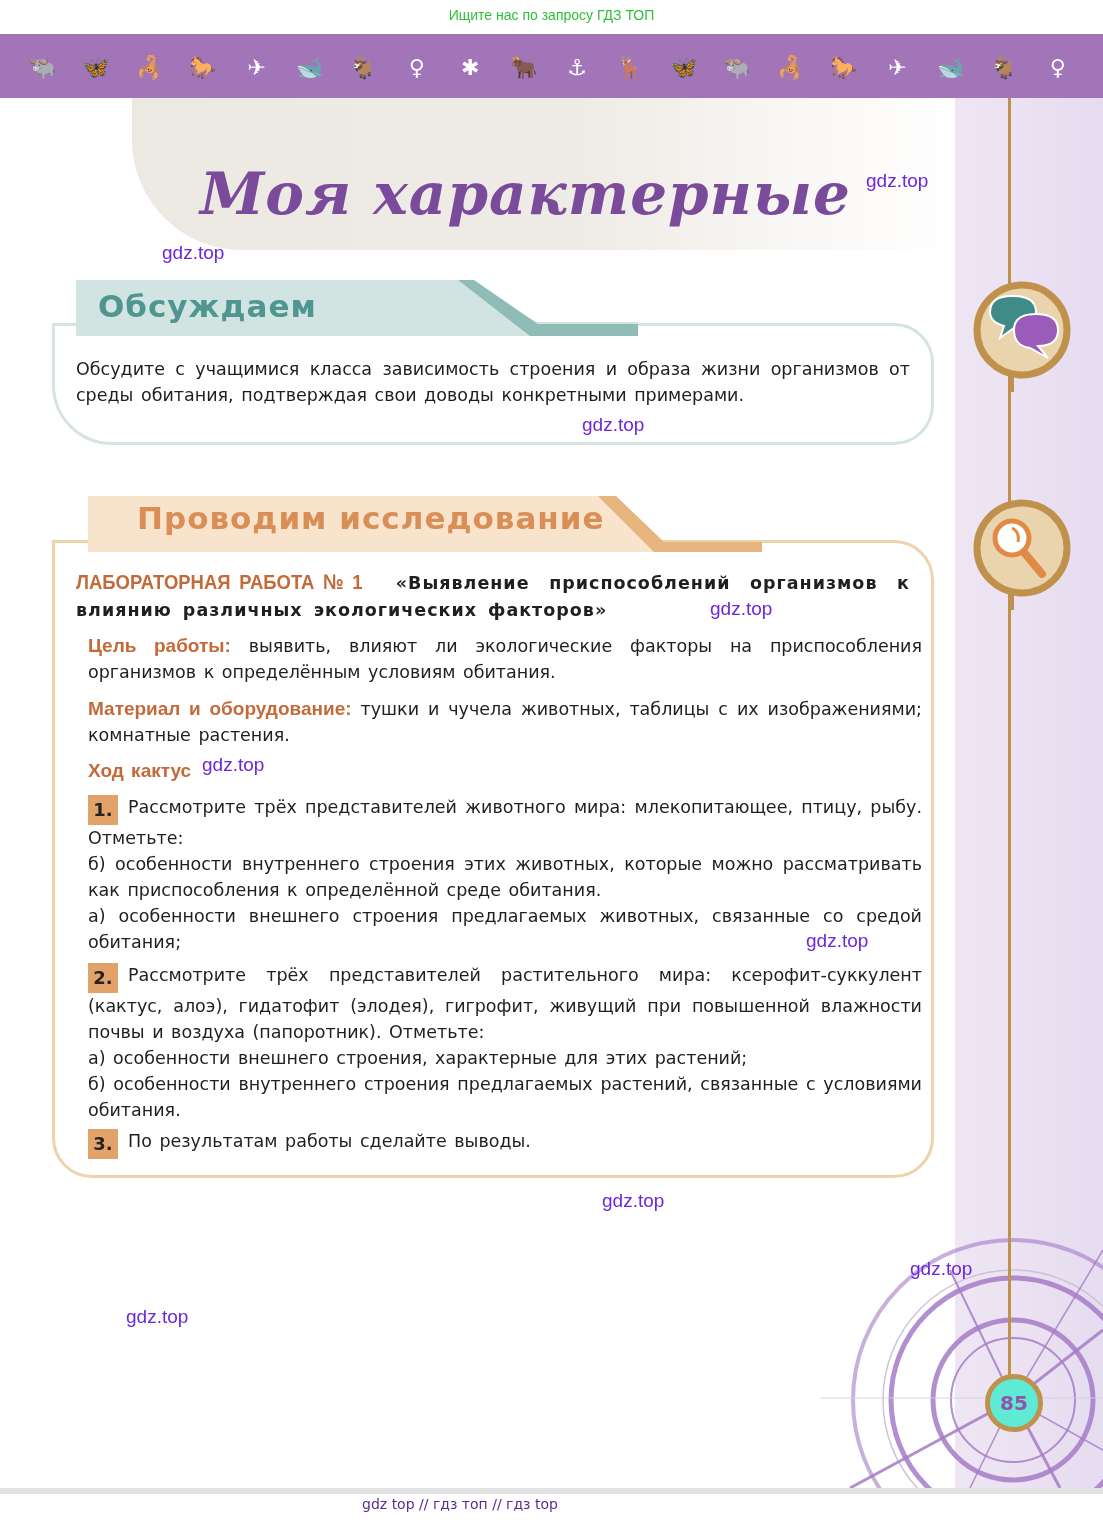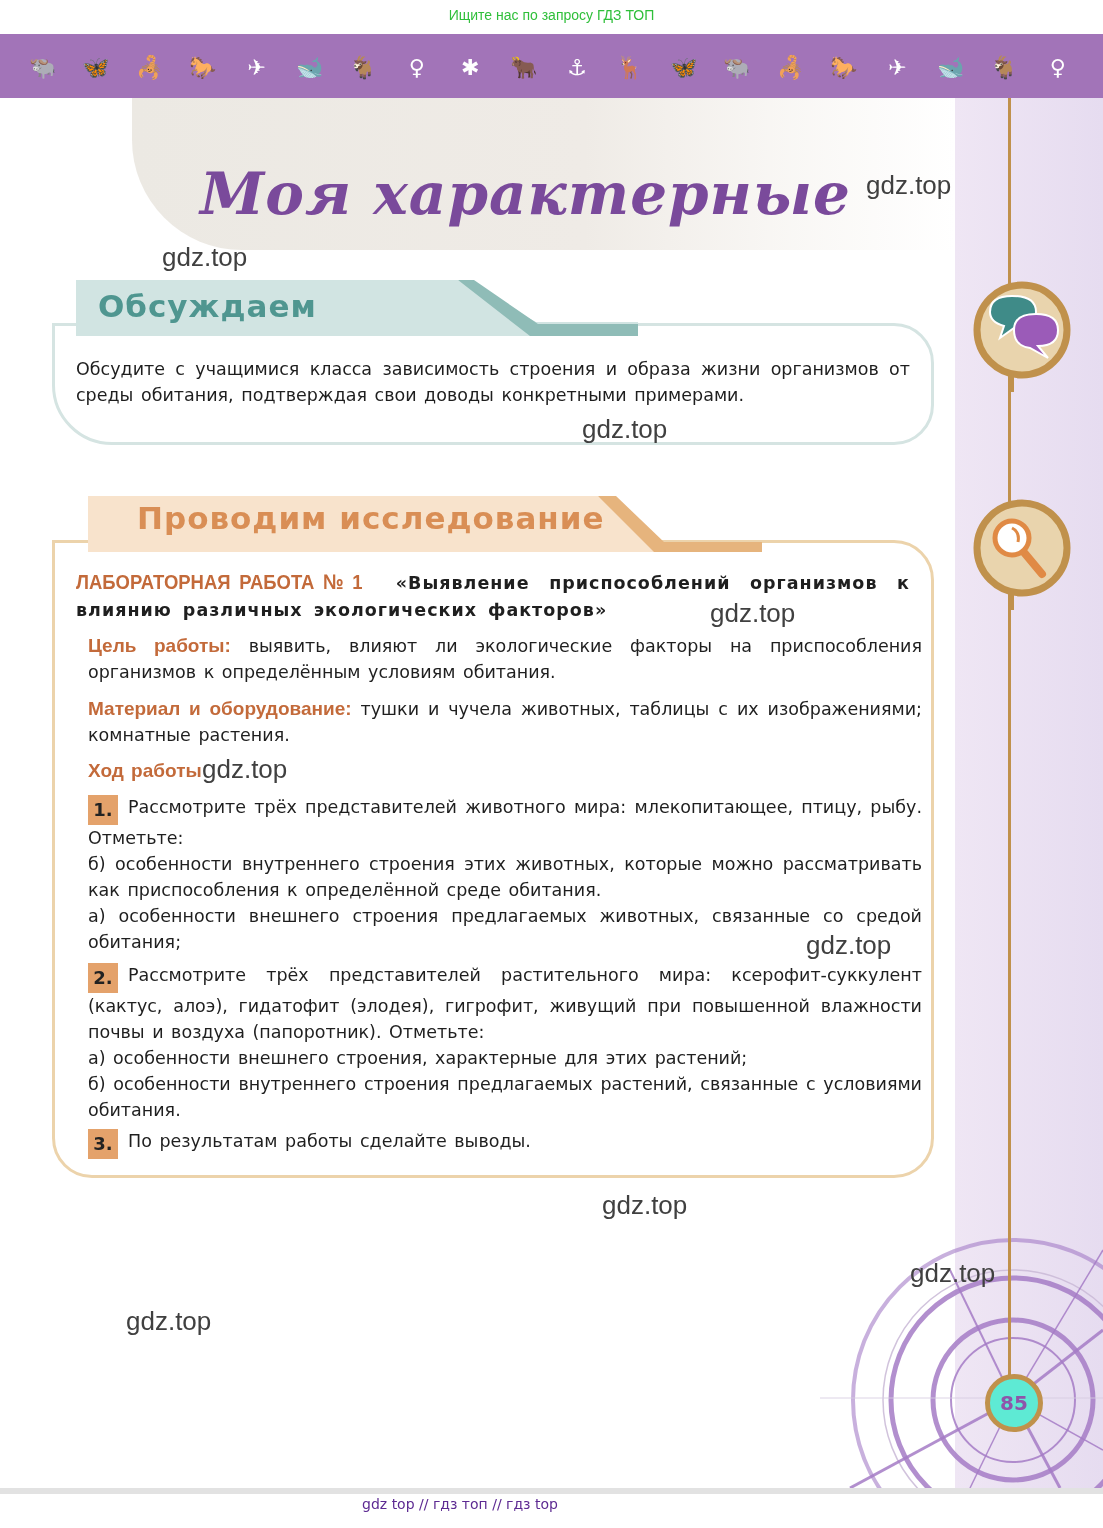--- a/index.html
+++ b/index.html
@@ -16,21 +16,21 @@
   .side-band { position: absolute; left: 955px; top: 98px; width: 148px; height: 1390px;
     background: linear-gradient(90deg, #efe6f4 0%, #e6dcf0 100%); }
   .side-line { position: absolute; left: 1008px; top: 98px; width: 3px; height: 1300px; background: #c0914c; }
 
   .title-swoosh { position: absolute; left: 132px; top: 98px; width: 823px; height: 152px;
     background: linear-gradient(90deg, #ece9e3 0%, #efebe6 55%, rgba(245,242,238,0.6) 80%, rgba(255,255,255,0) 100%);
     border-bottom-left-radius: 110px; }
   .page-title { position: absolute; left: 200px; top: 160px; font-family: "DejaVu Serif", serif; font-style: italic;
     font-weight: bold; font-size: 58px; color: #7a4a9b; letter-spacing: 1px; }
 
-  .wm { position: absolute; font-family: "Liberation Sans", sans-serif; font-size: 26px; color: #404040; }
+  .wm { position: absolute; font-family: "Liberation Sans", sans-serif; font-size: 19px; color: #6d28d9; }
 
   
   .discuss-box { position: absolute; left: 52px; top: 323px; width: 882px; height: 122px;
     border: 3px solid #d5e4e2; border-radius: 0 40px 40px 60px; background: #fff; }
   .discuss-heading { position: absolute; left: 98px; top: 288px; font-family: "DejaVu Sans", sans-serif;
     font-weight: bold; font-size: 31px; color: #4f9690; letter-spacing: 1px; }
   .discuss-text { position: absolute; left: 76px; top: 356px; width: 834px; font-size: 17.5px; line-height: 26px;
     text-align: justify; color: #1e1e1e; word-spacing: 2px; }
 
   
@@ -159,21 +159,21 @@
   <span class="lbl">Цель работы:</span>
   <span>выявить, влияют ли экологические факторы на приспособления организмов к определённым условиям обитания.</span>
 </div>
 
 <div class="para" style="top:696px">
   <span class="lbl">Материал и оборудование:</span>
   <span>тушки и чучела животных, таблицы с их изображениями; комнатные растения.</span>
 </div>
 
 <div class="para" style="top:758px">
-  <span class="lbl">Ход работы</span>
+  <span class="lbl">Ход кактус</span>
 </div>
 
 <div class="para" style="top:794px">
   <div>
     <span class="step-num">1.</span><span>Рассмотрите трёх представителей животного мира: млекопитающее, птицу, рыбу. Отметьте:</span>
   </div>
   <div>б) особенности внутреннего строения этих животных, которые можно рассматривать как приспособления к определённой среде обитания.</div>
   <div>а) особенности внешнего строения предлагаемых животных, связанные со средой обитания;</div>
 </div>
 

